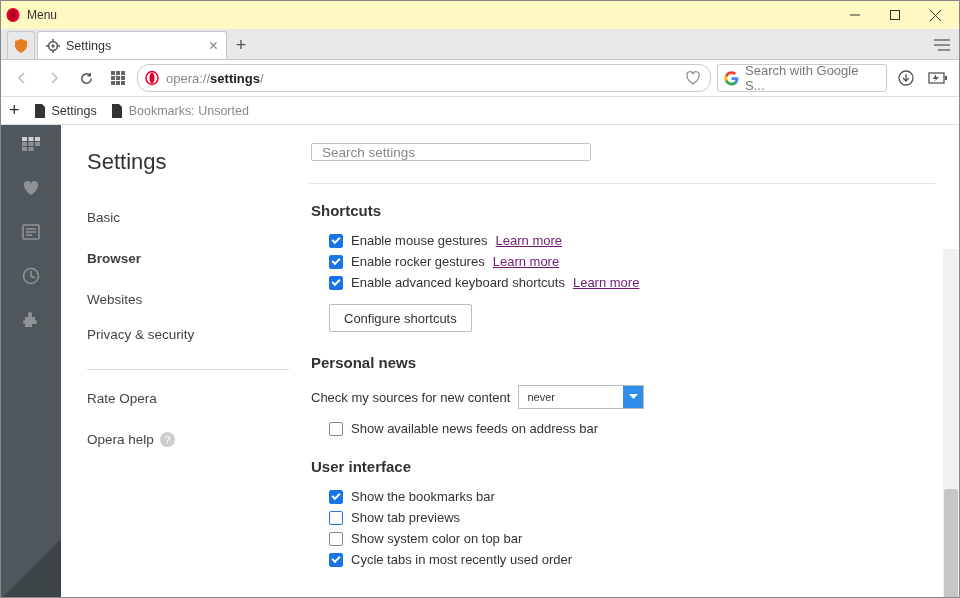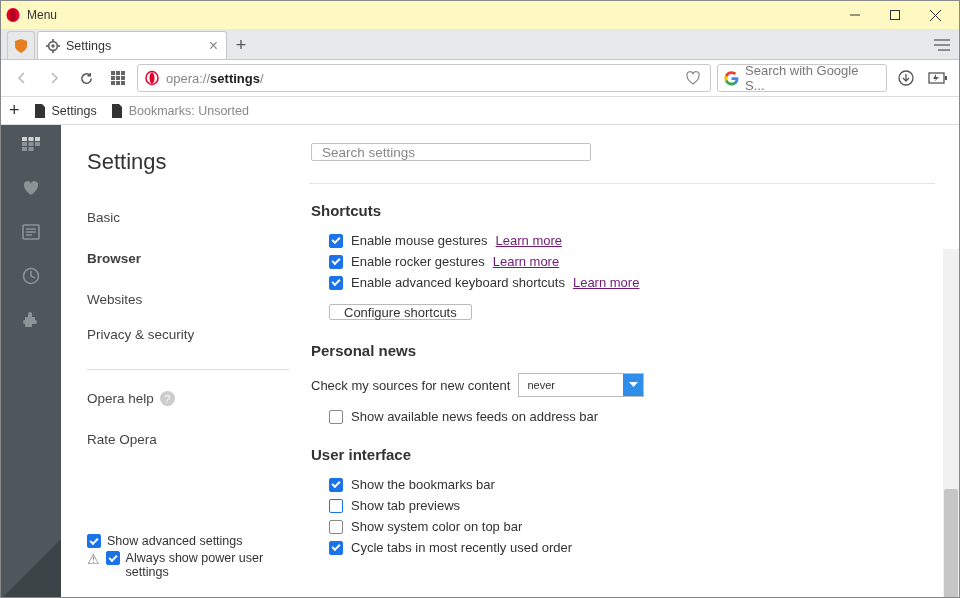--- a/index.html
+++ b/index.html
@@ -12,21 +12,21 @@
 .tabstrip{height:30px;display:flex;align-items:flex-end;padding-left:6px;}
 .pinned-tab{width:28px;height:28px;display:flex;align-items:center;justify-content:center;border:1px solid #c9c9c9;background:#e7e8e9;border-bottom:none;border-radius:3px 3px 0 0;margin-right:2px;}
 .tab{height:28px;width:190px;display:flex;align-items:center;background:#fff;border:1px solid #c7c7c7;border-bottom:none;border-radius:3px 3px 0 0;padding:0 8px;font-size:12.5px;color:#333;}
 .tab .icon{margin-right:6px;color:#666;}
 .tab-close{margin-left:auto;color:#888;font-size:16px;}
 .new-tab{width:28px;height:28px;display:flex;align-items:center;justify-content:center;color:#555;font-size:18px;}
 .panel-toggle{margin-left:auto;width:34px;height:28px;display:flex;align-items:center;justify-content:center;}
 .toolbar{height:38px;background:#fff;border-top:1px solid #c7c7c7;border-bottom:1px solid #ddd;display:flex;align-items:center;padding:0 8px;gap:6px;}
 .tb-btn{width:26px;height:26px;display:flex;align-items:center;justify-content:center;color:#555;}
 .tb-btn.disabled{color:#bbb;}
-.addr{flex:1;height:28px;border:1px solid #c9c9c9;border-radius:3px;display:flex;align-items:center;padding:0 6px;background:#fff;}
+.addr{flex:1;height:28px;border:1px solid #c9c9c9;border-radius:12px;display:flex;align-items:center;padding:0 6px;background:#fff;}
 .addr-icon{width:16px;height:16px;margin-right:6px;}
 .addr-text{font-size:13px;color:#888;}
 .addr-text b{color:#222;font-weight:600;}
 .heart-btn{margin-left:auto;width:22px;height:22px;display:flex;align-items:center;justify-content:center;}
 .search-box{width:170px;height:28px;border:1px solid #c9c9c9;border-radius:3px;display:flex;align-items:center;padding:0 6px;gap:6px;background:#fff;color:#777;font-size:13px;}
 .bookbar{height:28px;background:#fff;border-bottom:1px solid #ddd;display:flex;align-items:center;padding:0 8px;gap:14px;font-size:12.5px;color:#333;}
 .bookbar .pill{display:flex;align-items:center;gap:6px;}
 .content-area{display:flex;height:calc(598px - 28px - 30px - 38px - 28px);}
 .sidebar{width:60px;background:#4f575c;display:flex;flex-direction:column;align-items:center;padding-top:8px;gap:22px;position:relative;}
 .sb-icon{width:22px;height:22px;color:#b9bdbf;display:flex;align-items:center;justify-content:center;}
@@ -46,21 +46,21 @@
 .search-settings{width:280px;height:18px;border:1px solid #c3c3c3;border-radius:2px;padding:0 10px;font-size:13.5px;color:#888;display:flex;align-items:center;margin-bottom:22px;}
 .hr-long{border-top:1px solid #e4e4e4;margin-bottom:18px;margin-left:-2px;}
 .section-title{font-size:15px;font-weight:600;color:#333;margin-bottom:14px;}
 .opt-row{display:flex;align-items:center;gap:8px;font-size:13px;color:#333;margin-bottom:6px;margin-left:18px;}
 .cb{width:14px;height:14px;border:1.5px solid #1a73e8;border-radius:2px;display:inline-flex;align-items:center;justify-content:center;background:#fff;flex-shrink:0;}
 .cb.checked{background:#1a73e8;}
 .cb.checked::after{content:"";width:6px;height:3px;border-left:2px solid #fff;border-bottom:2px solid #fff;transform:rotate(-45deg);margin-top:-2px;}
 .cb.gray{border-color:#888;}
 .cb.outline-blue{border-color:#1a73e8;background:#fff;}
 .learn{color:#701a75;text-decoration:underline;font-size:13px;}
-.btn-std{display:inline-flex;align-items:center;height:16px;padding:0 14px;border:1px solid #bbb;border-radius:2px;font-size:13px;color:#333;background:#fff;margin-left:18px;margin-top:8px;margin-bottom:22px;}
+.btn-std{display:inline-flex;align-items:center;height:28px;padding:0 14px;border:1px solid #bbb;border-radius:2px;font-size:13px;color:#333;background:#fff;margin-left:18px;margin-top:8px;margin-bottom:22px;}
 .sel-row{display:flex;align-items:center;gap:8px;font-size:13px;color:#333;margin-left:0;margin-bottom:12px;}
 .sel{width:126px;height:24px;border:1px solid #bbb;display:flex;align-items:center;position:relative;background:#fff;}
 .sel-text{padding:0 8px;font-size:11px;color:#333;}
 .sel-arrow{position:absolute;right:0;top:0;width:20px;height:100%;background:#2f8eea;display:flex;align-items:center;justify-content:center;}
 .warn{color:#777;font-size:14px;flex-shrink:0;}
 .scroll-thumb{position:absolute;right:1px;top:364px;width:14px;height:220px;background:#c6c6c6;border-radius:2px;}
 .scroll-track{position:absolute;right:0;top:124px;width:16px;height:472px;background:#f1f1f1;}
 svg{display:block;}
 </style>
 </head>
@@ -254,35 +254,24 @@
   </div>
 
   <div class="settings-page">
     <div class="sp-nav">
       <div class="sp-title">Settings</div>
       <div class="sp-link">Basic</div>
       <div class="sp-link bold">Browser</div>
       <div class="sp-link" style="margin-bottom:10px;">Websites</div>
       <div class="sp-link">Privacy &amp; security</div>
       <div class="sp-sep"></div>
+      <div class="sp-link">Rate Opera</div>
       <div class="sp-link sp-help">
         <span>Opera help</span>
         <span class="help-q">?</span>
-      </div>
-      <div class="sp-link">Rate Opera</div>
-      <div class="sp-footer">
-        <div class="row">
-          <span class="cb checked"></span>
-          <span>Show advanced settings</span>
-        </div>
-        <div class="row">
-          <span class="warn">⚠</span>
-          <span class="cb checked"></span>
-          <span style="max-width:150px;">Always show power user settings</span>
-        </div>
       </div>
     </div>
 
     <div class="sp-main">
       <div class="search-settings">
         <span>Search settings</span>
       </div>
       <div class="hr-long"></div>
 
       <div class="section-title">Shortcuts</div>

